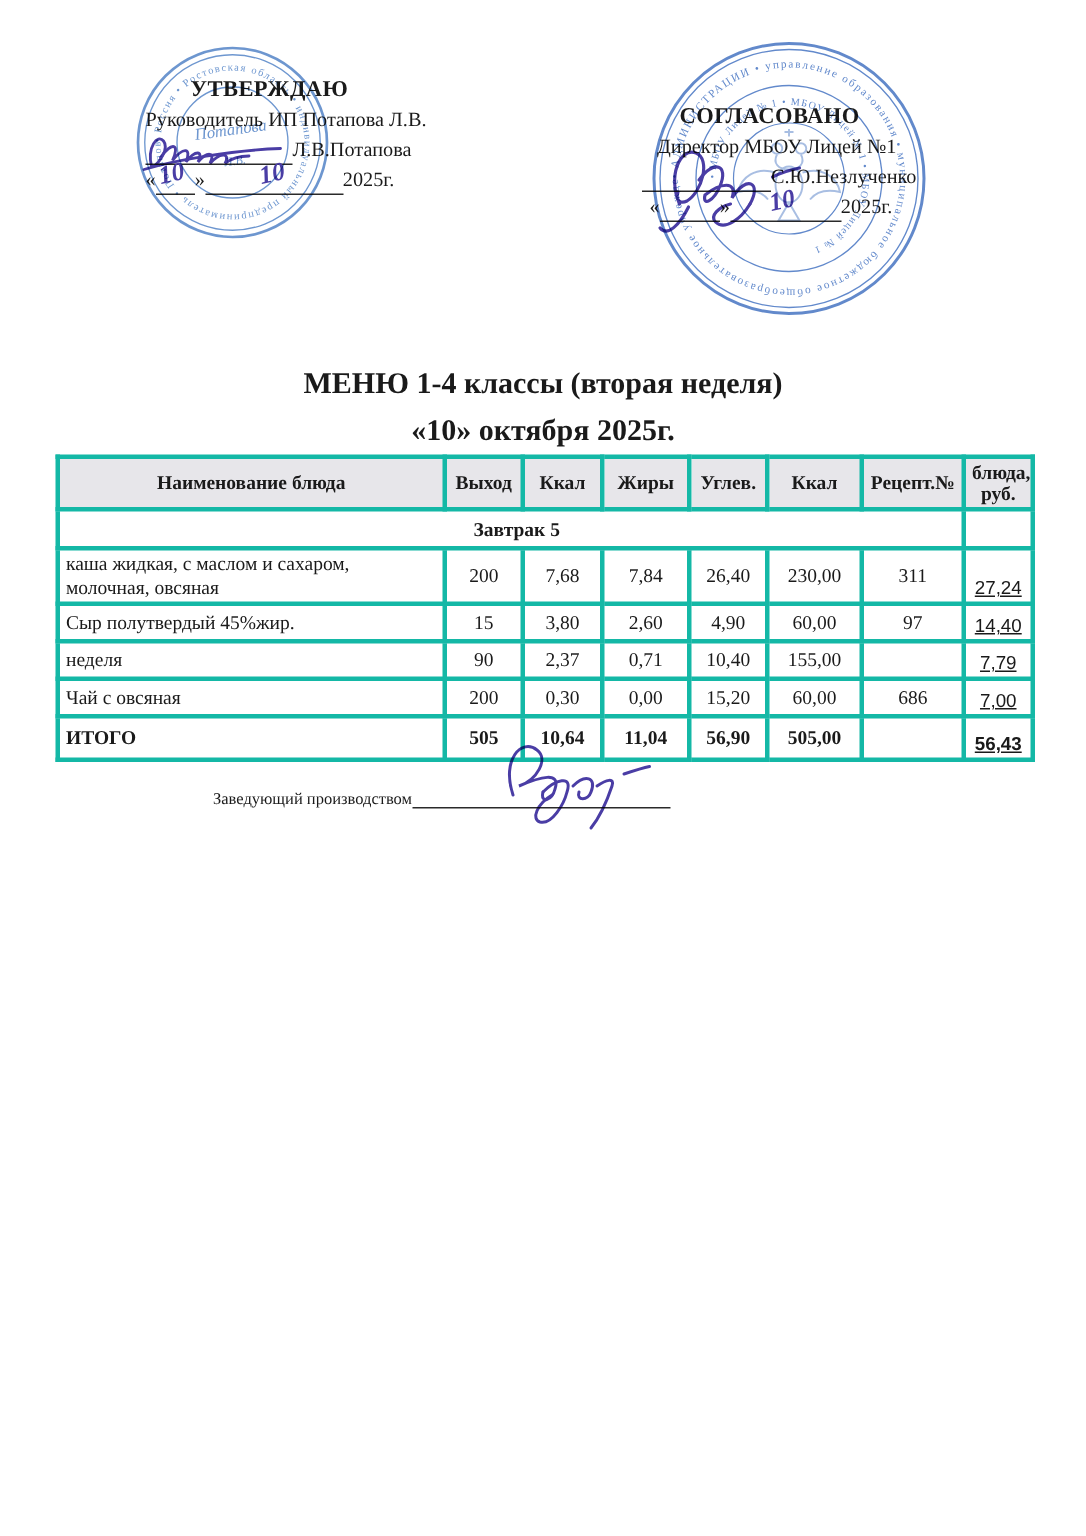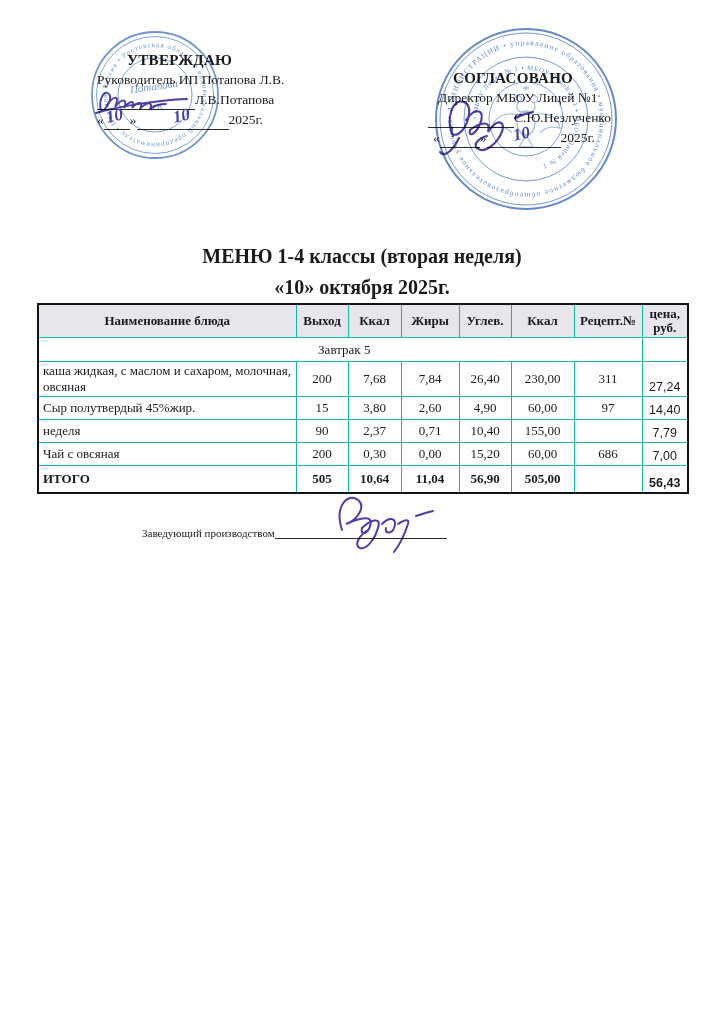--- a/index.html
+++ b/index.html
@@ -15,26 +15,26 @@
 
   .stamp{position:absolute;mix-blend-mode:multiply;opacity:.82;}
   .sig-svg{position:absolute;mix-blend-mode:multiply;}
 
   
   .title{position:absolute;left:0;width:100%;text-align:center;font-weight:bold;font-size:20px;}
 
   
   table.menu{position:absolute;left:37px;top:303px;width:650px;border-collapse:collapse;
              table-layout:fixed;font-size:13px;border:2px solid #141414;}
-  .menu th,.menu td{border:1px solid #14b8a6;padding:1px 4px;text-align:center;
+  .menu th,.menu td{border:3px solid #14b8a6;padding:1px 4px;text-align:center;
                     vertical-align:middle;overflow:hidden;}
   .menu thead th{background:#e7e6ea;font-weight:bold;height:30px;line-height:14px;}
-  .menu tr.section td{font-weight:normal;height:21px;padding-left:12px;}
+  .menu tr.section td{font-weight:bold;height:21px;padding-left:12px;}
   .menu td.c-name{text-align:left;}
-  .menu td.c-price{vertical-align:bottom;font-family:"Liberation Sans",sans-serif;font-size:12.5px;padding-bottom:2px;}
+  .menu td.c-price{vertical-align:bottom;font-family:"Liberation Sans",sans-serif;font-size:12.5px;padding-bottom:2px;text-decoration:underline;}
   .menu tbody tr.data td{height:19px;}
   .menu tr.total td{font-weight:bold;height:23px;}
 
   
   .footer{position:absolute;left:142px;top:522px;font-size:11px;white-space:nowrap;}
   .footer .uline{height:16px;}
 </style>
 </head>
 <body>
 
@@ -142,21 +142,21 @@
     </colgroup>
     <thead>
       <tr>
         <th>Наименование блюда</th>
         <th>Выход</th>
         <th>Ккал</th>
         <th>Жиры</th>
         <th>Углев.</th>
         <th>Ккал</th>
         <th>Рецепт.№</th>
-        <th>цена, руб.</th>
+        <th>блюда, руб.</th>
       </tr>
     </thead>
     <tbody>
       <tr class="section">
         <td colspan="7">Завтрак 5</td>
         <td></td>
       </tr>
     <tr class="data">
           <td class="c-name">каша жидкая, с маслом и сахаром, молочная, овсяная</td>
           <td>200</td>

